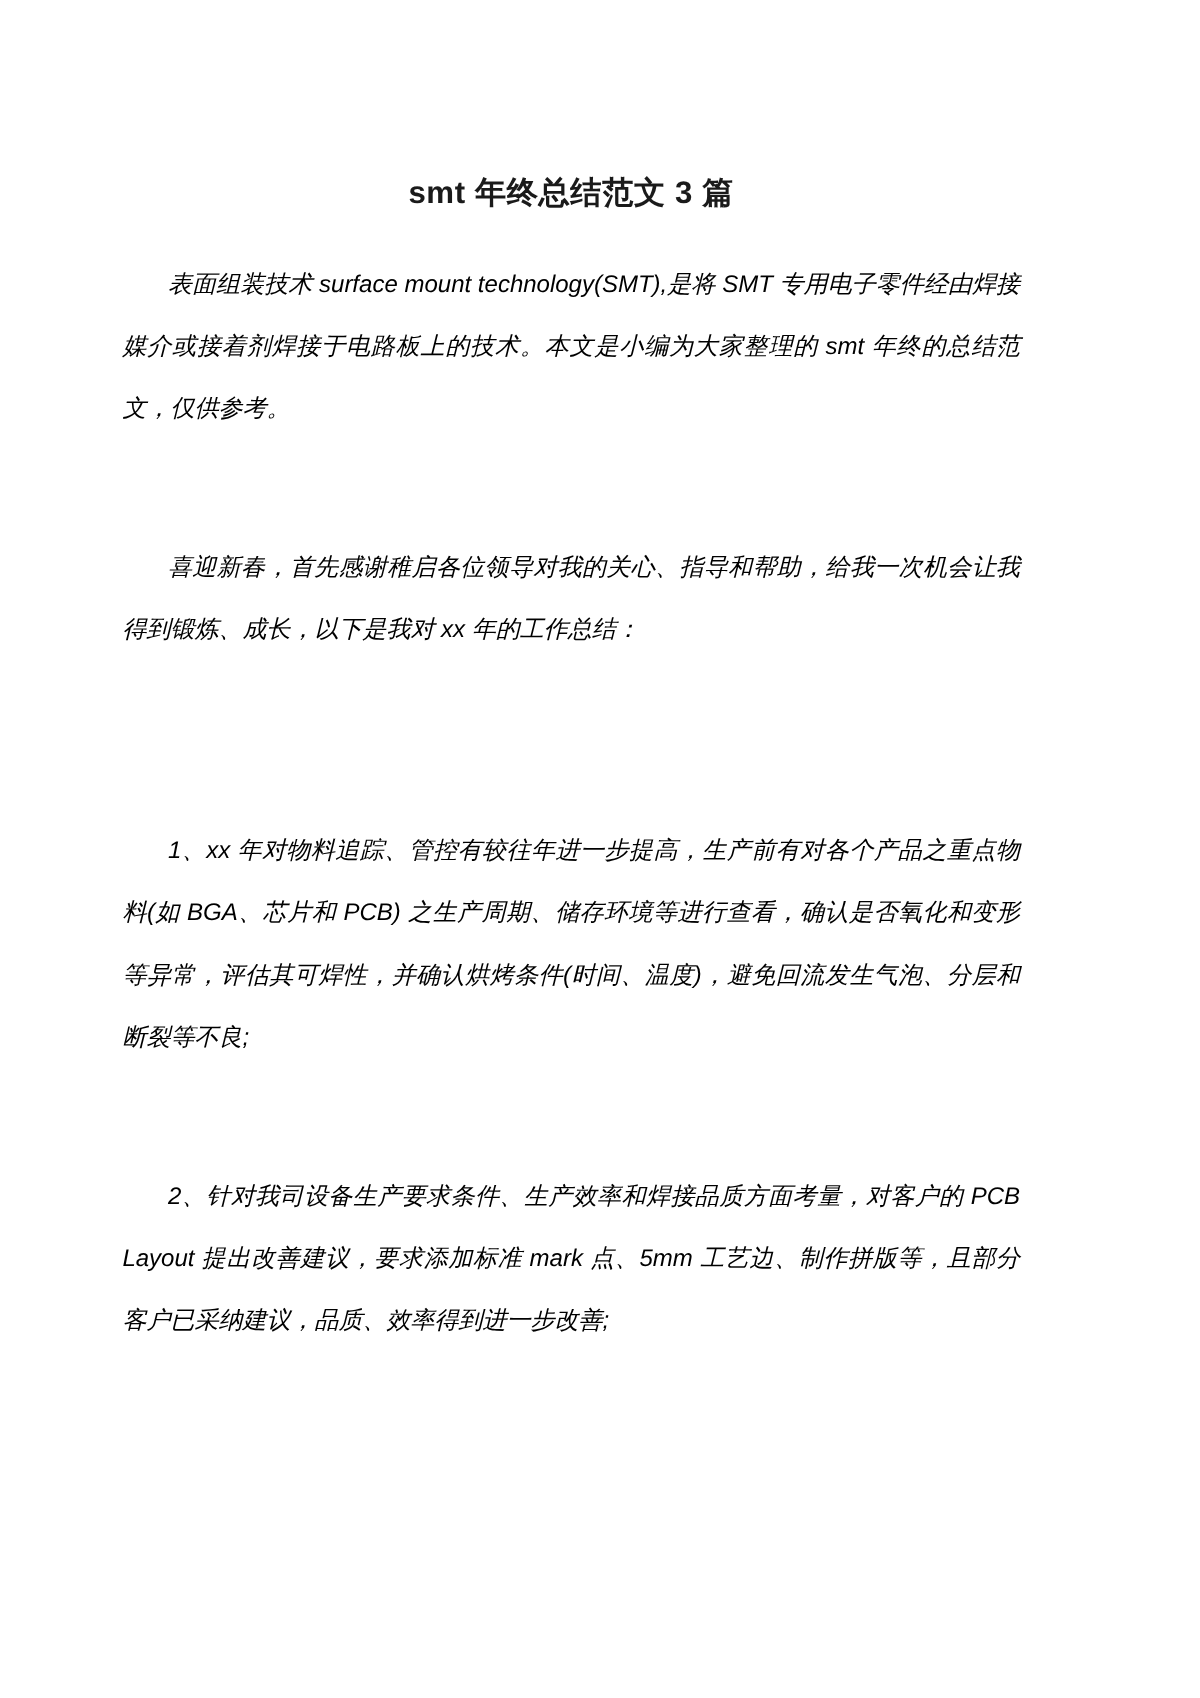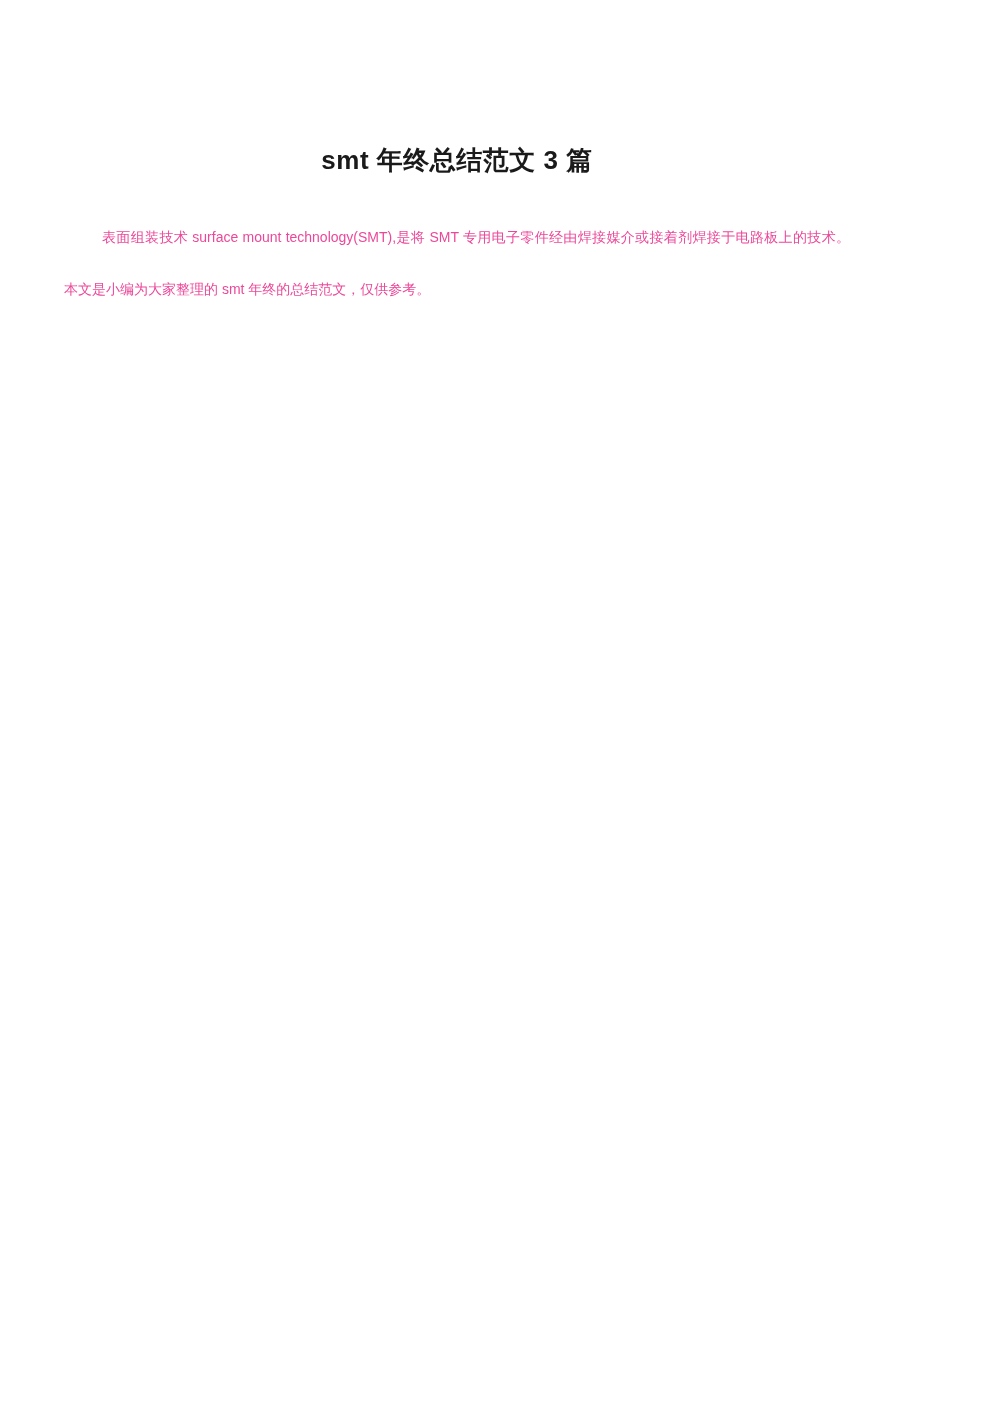--- a/index.html
+++ b/index.html
@@ -12,59 +12,63 @@
     width: 1000px;
     height: 1415px;
     font-family: "Liberation Sans", "DejaVu Sans", sans-serif;
     color: #242424;
     overflow: hidden;
   }
   .page {
     width: 1000px;
     height: 1415px;
     background: #ffffff;
-    padding: 140px 150px 0 64px;
+    padding: 140px 150px 0 102px;
   }
   .doc-title {
     margin: 0 0 31px 0;
     font-size: 26px;
     line-height: 40px;
     font-weight: bold;
     text-align: center;
     color: #1a1a1a;
     letter-spacing: 0.5px;
   }
   .para {
     margin: 0 0 28px 0;
-    font-size: 14px;
+    font-size: 20px;
     line-height: 52px;
     text-indent: 38px;
     text-align: justify;
-    color: #ec4899;
+    color: #000000;
     word-break: break-word;
+    font-style: italic;
   }
   .blank-line {
     height: 52px;
   }
 </style>
 </head>
 <body>
 
 <div class="page">
 
   <h1 class="doc-title">smt 年终总结范文 3 篇</h1>
 
   <p class="para">表面组装技术 surface mount technology(SMT),是将 SMT 专用电子零件经由焊接媒介或接着剂焊接于电路板上的技术。本文是小编为大家整理的 smt 年终的总结范文，仅供参考。</p>
 
 
   <div class="blank-line"></div>
 
+  <p class="para">喜迎新春，首先感谢稚启各位领导对我的关心、指导和帮助，给我一次机会让我得到锻炼、成长，以下是我对 xx 年的工作总结：</p>
 
   <div class="blank-line"></div>
 
 
   <div class="blank-line"></div>
 
+  <p class="para">1、xx 年对物料追踪、管控有较往年进一步提高，生产前有对各个产品之重点物料(如 BGA、芯片和 PCB) 之生产周期、储存环境等进行查看，确认是否氧化和变形等异常，评估其可焊性，并确认烘烤条件(时间、温度)，避免回流发生气泡、分层和断裂等不良;</p>
 
   <div class="blank-line"></div>
 
+  <p class="para">2、针对我司设备生产要求条件、生产效率和焊接品质方面考量，对客户的 PCB Layout 提出改善建议，要求添加标准 mark 点、5mm 工艺边、制作拼版等，且部分客户已采纳建议，品质、效率得到进一步改善;</p>
 
 </div>
 
 </body></html>

